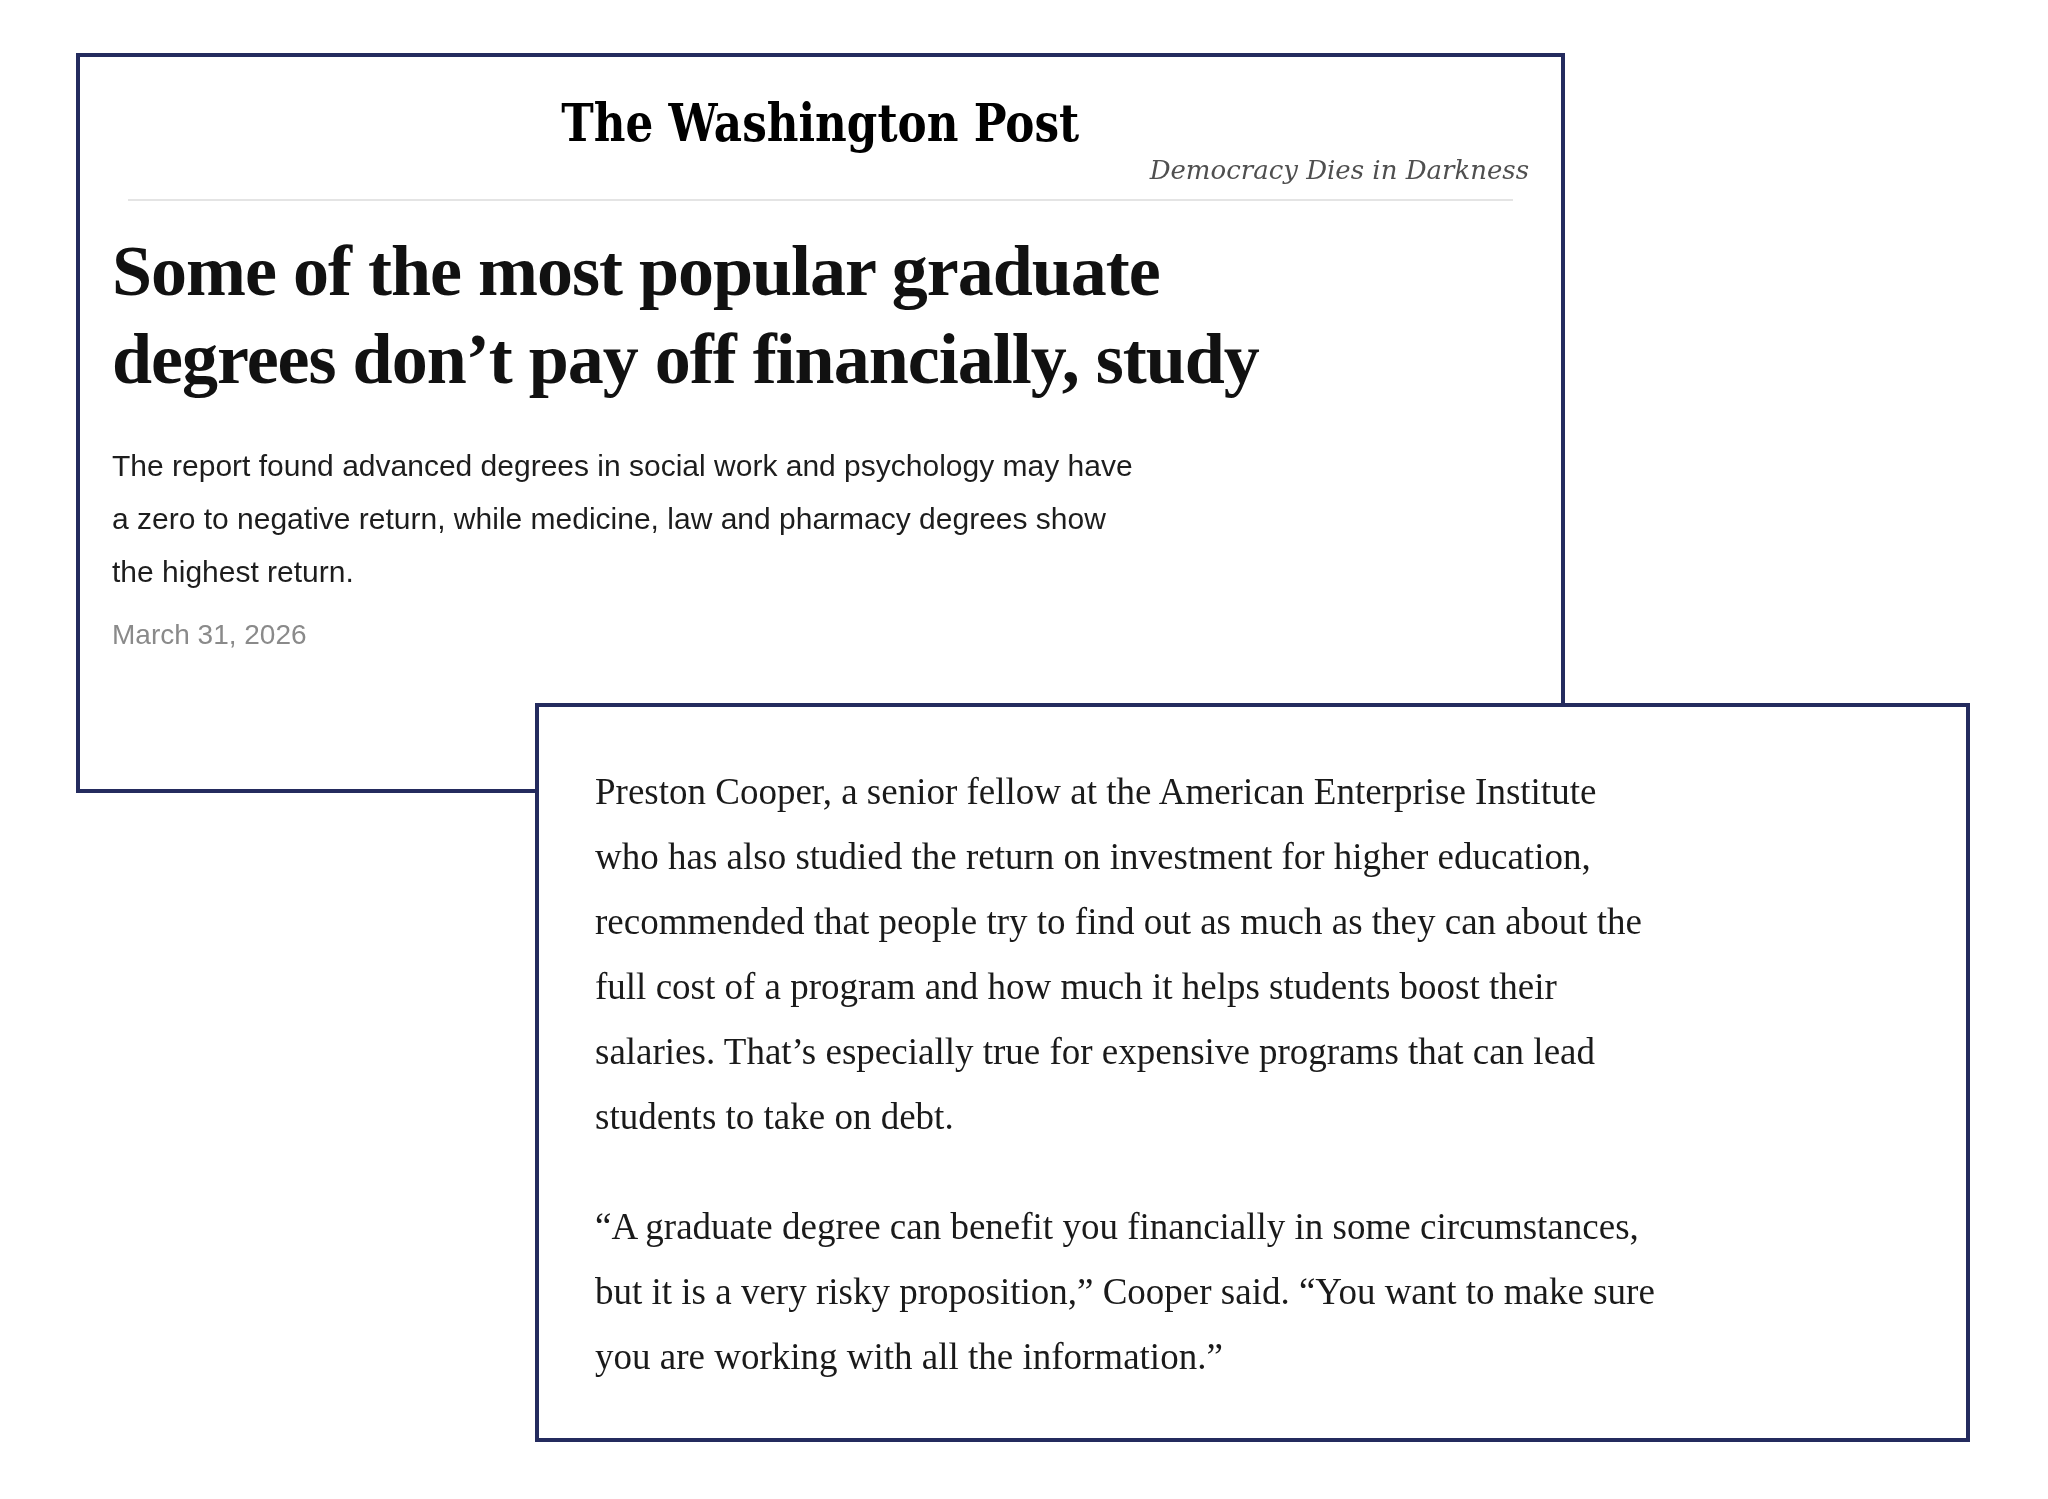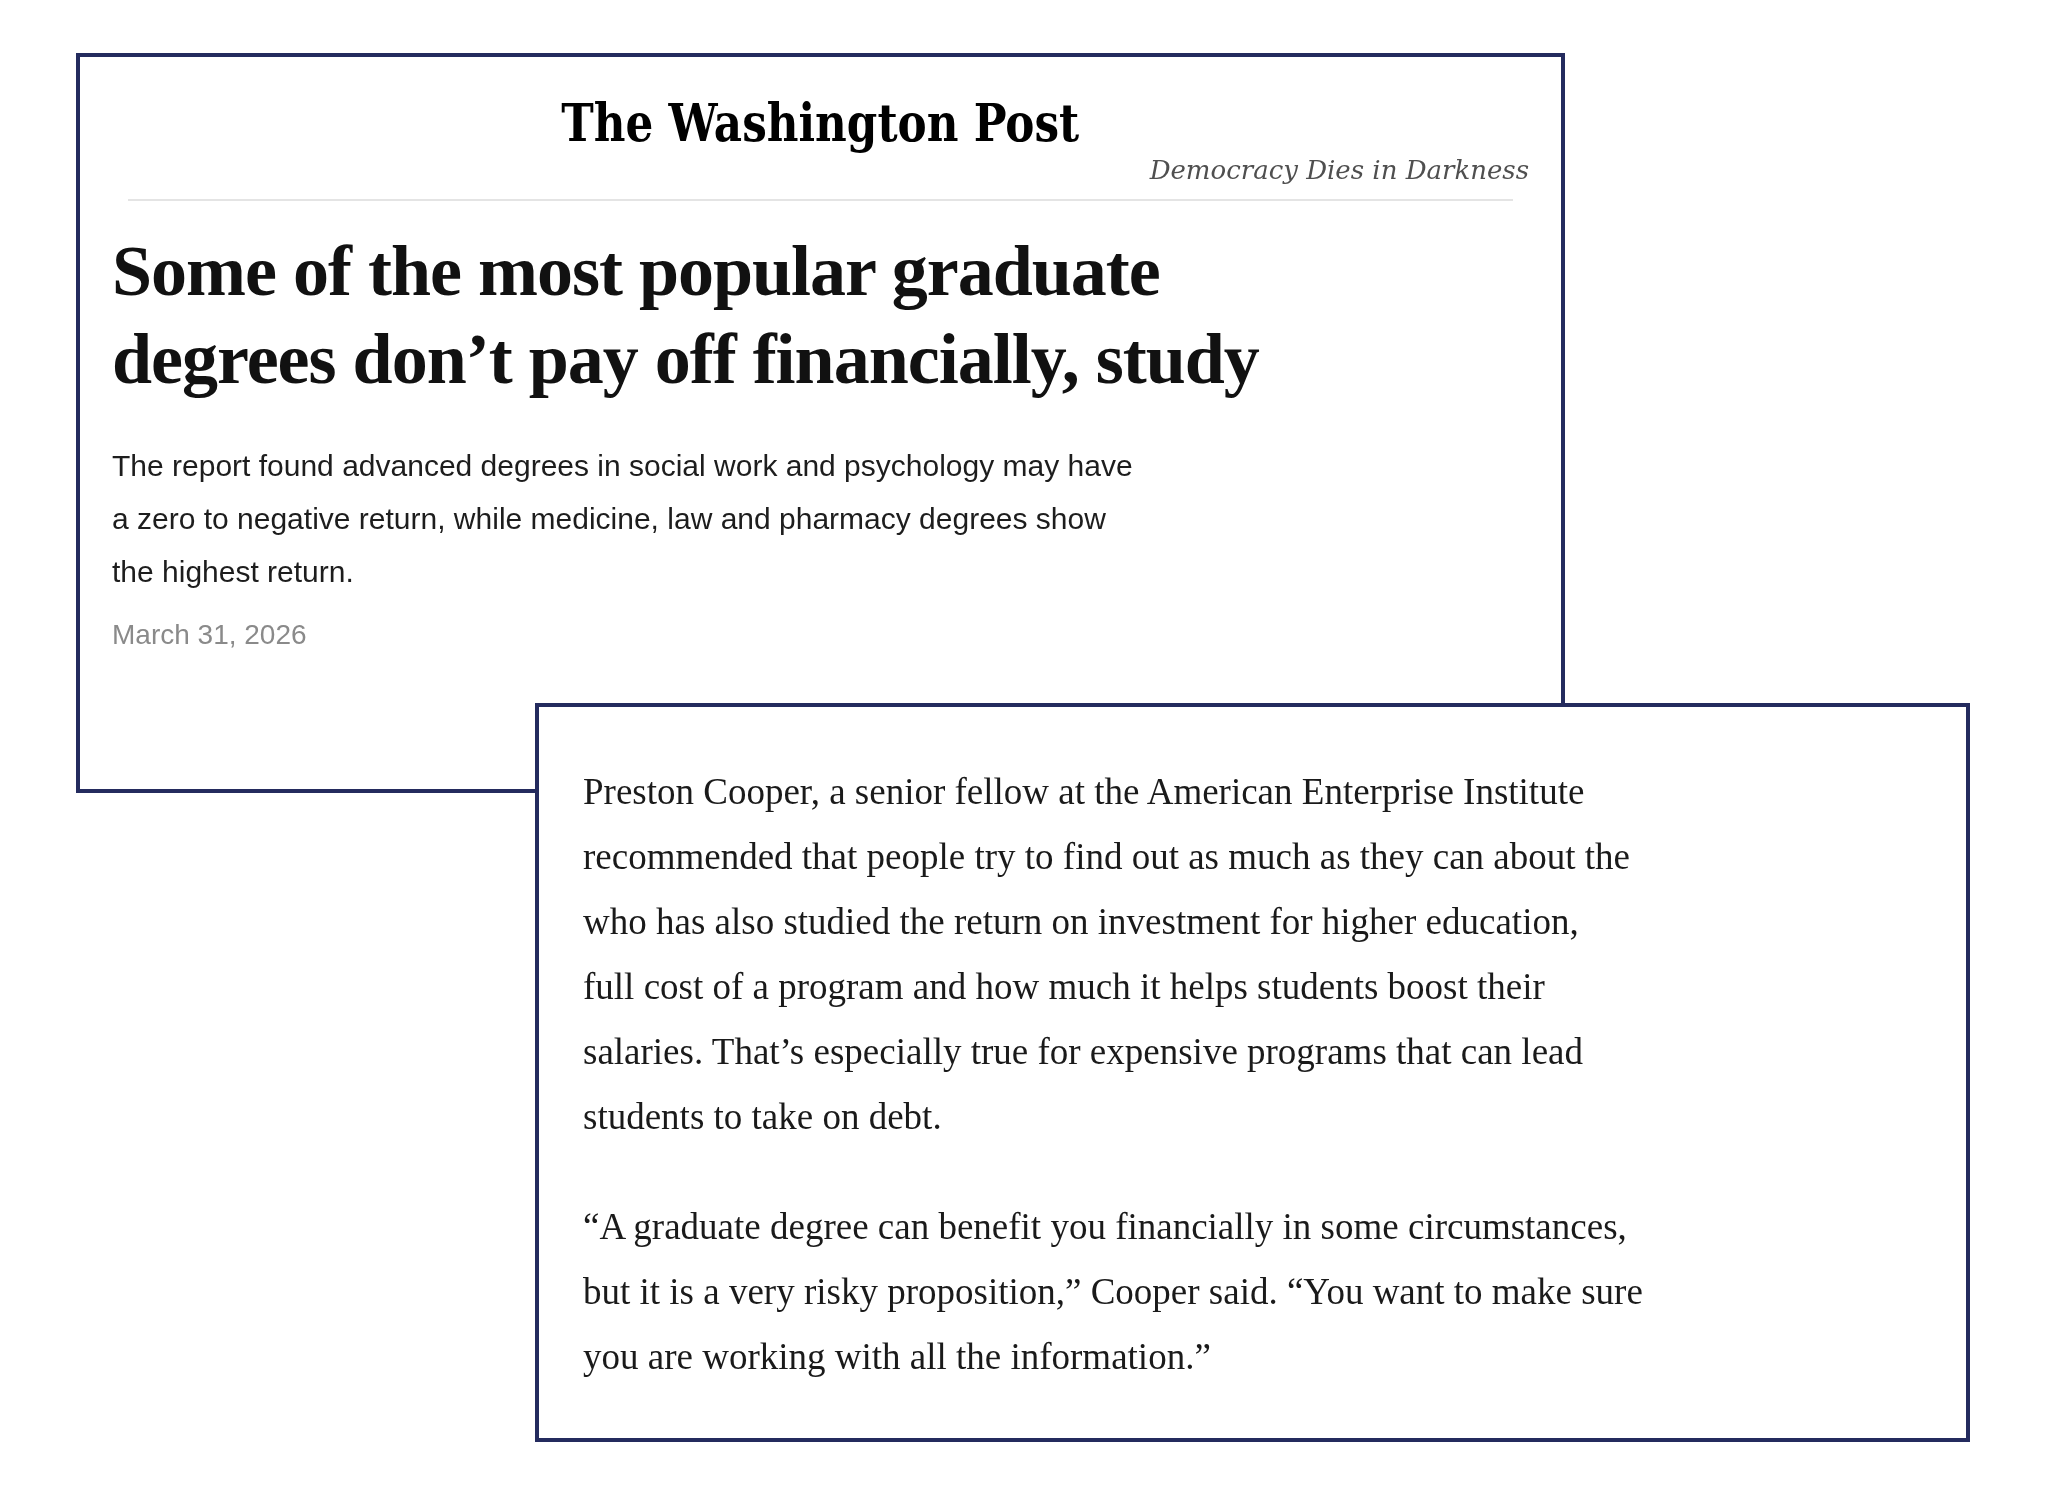--- a/index.html
+++ b/index.html
@@ -25,21 +25,21 @@
     position:absolute;background:#ffffff;
     border:4px solid var(--frame-border);
     overflow:hidden;
   }
   .card-headline{
     left:76px;top:53px;width:1489px;height:740px;
     padding:36px 32px;z-index:1;
   }
   .card-excerpt{
     left:535px;top:703px;width:1435px;height:739px;
-    padding:52px 44px;z-index:2;
+    padding:52px 56px;z-index:2;
   }
   .masthead-block{text-align:center;}
   .masthead{
     display:inline-block;
     font-family:"DejaVu Serif",serif;font-weight:bold;
     font-size:52px;line-height:60px;color:var(--masthead);
     transform:scaleX(0.84);transform-origin:center;
     white-space:nowrap;
   }
   .tagline{
@@ -100,22 +100,22 @@
       <span class="line">a zero to negative return, while medicine, law and pharmacy degrees show</span>
       <span class="line">the highest return.</span>
     </p>
 
     <div class="date">March 31, 2026</div>
   </section>
 
   <section class="card card-excerpt">
     <p class="body-para">
       <span class="line">Preston Cooper, a senior fellow at the American Enterprise Institute</span>
+      <span class="line">who has also studied the return on investment for higher education,</span>
       <span class="line">recommended that people try to find out as much as they can about the</span>
-      <span class="line">who has also studied the return on investment for higher education,</span>
       <span class="line">full cost of a program and how much it helps students boost their</span>
       <span class="line">salaries. That’s especially true for expensive programs that can lead</span>
       <span class="line">students to take on debt.</span>
     </p>
 
     <p class="body-para">
       <span class="line">“A graduate degree can benefit you financially in some circumstances,</span>
       <span class="line">but it is a very risky proposition,” Cooper said. “You want to make sure</span>
       <span class="line">you are working with all the information.”</span>
     </p>

